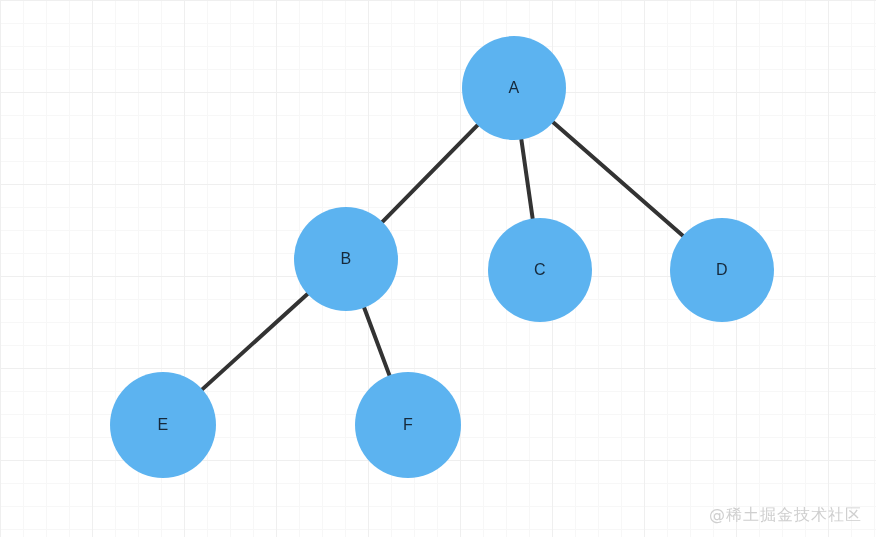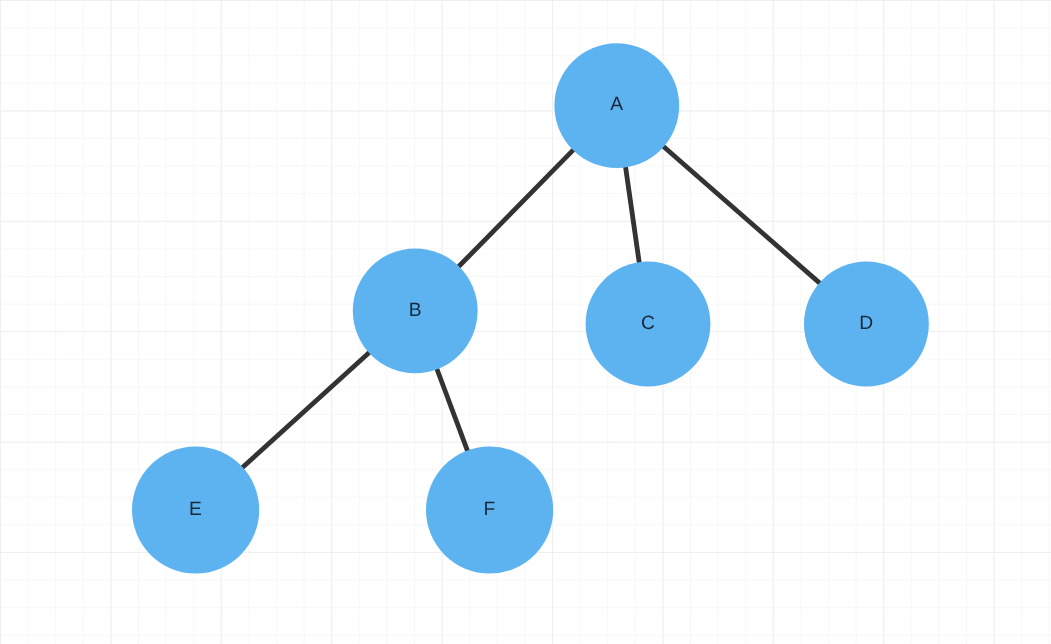--- a/index.html
+++ b/index.html
@@ -95,14 +95,15 @@
         <span class="node-label" style="color: rgb(22, 41, 59);">D</span>
       </div>
       <div class="node" style="left: 110px; top: 372px; width: 106px; height: 106px; background: rgb(92, 179, 240);">
         <span class="node-label" style="color: rgb(22, 41, 59);">E</span>
       </div>
       <div class="node" style="left: 355px; top: 372px; width: 106px; height: 106px; background: rgb(92, 179, 240);">
         <span class="node-label" style="color: rgb(22, 41, 59);">F</span>
       </div>
     </div>
 
+  <div id="watermark" style="color: rgb(207, 207, 207);">@稀土掘金技术社区</div>
 
 </div>
 
 </body></html>

